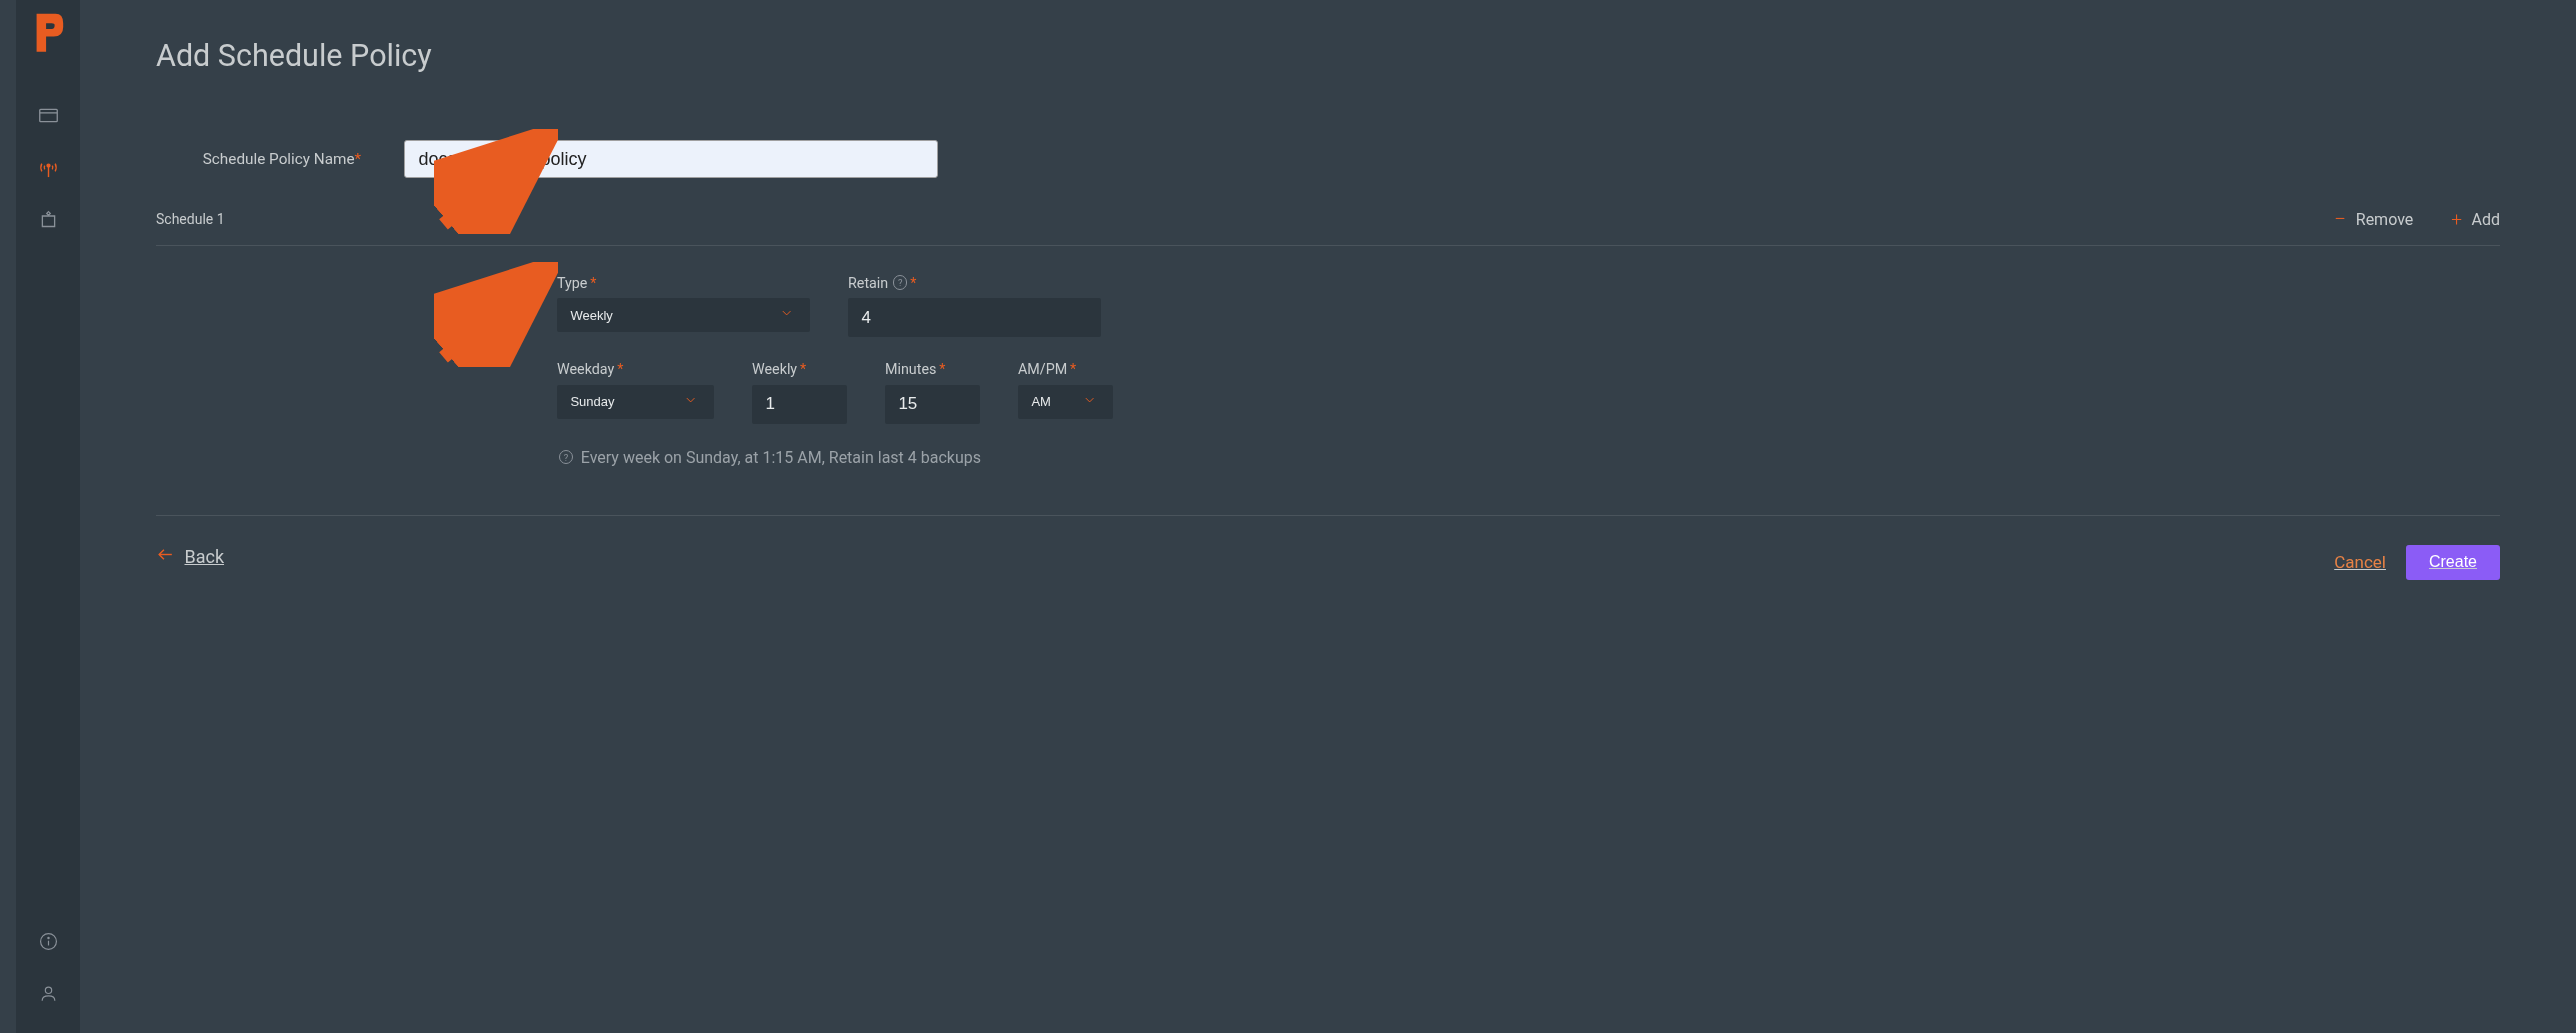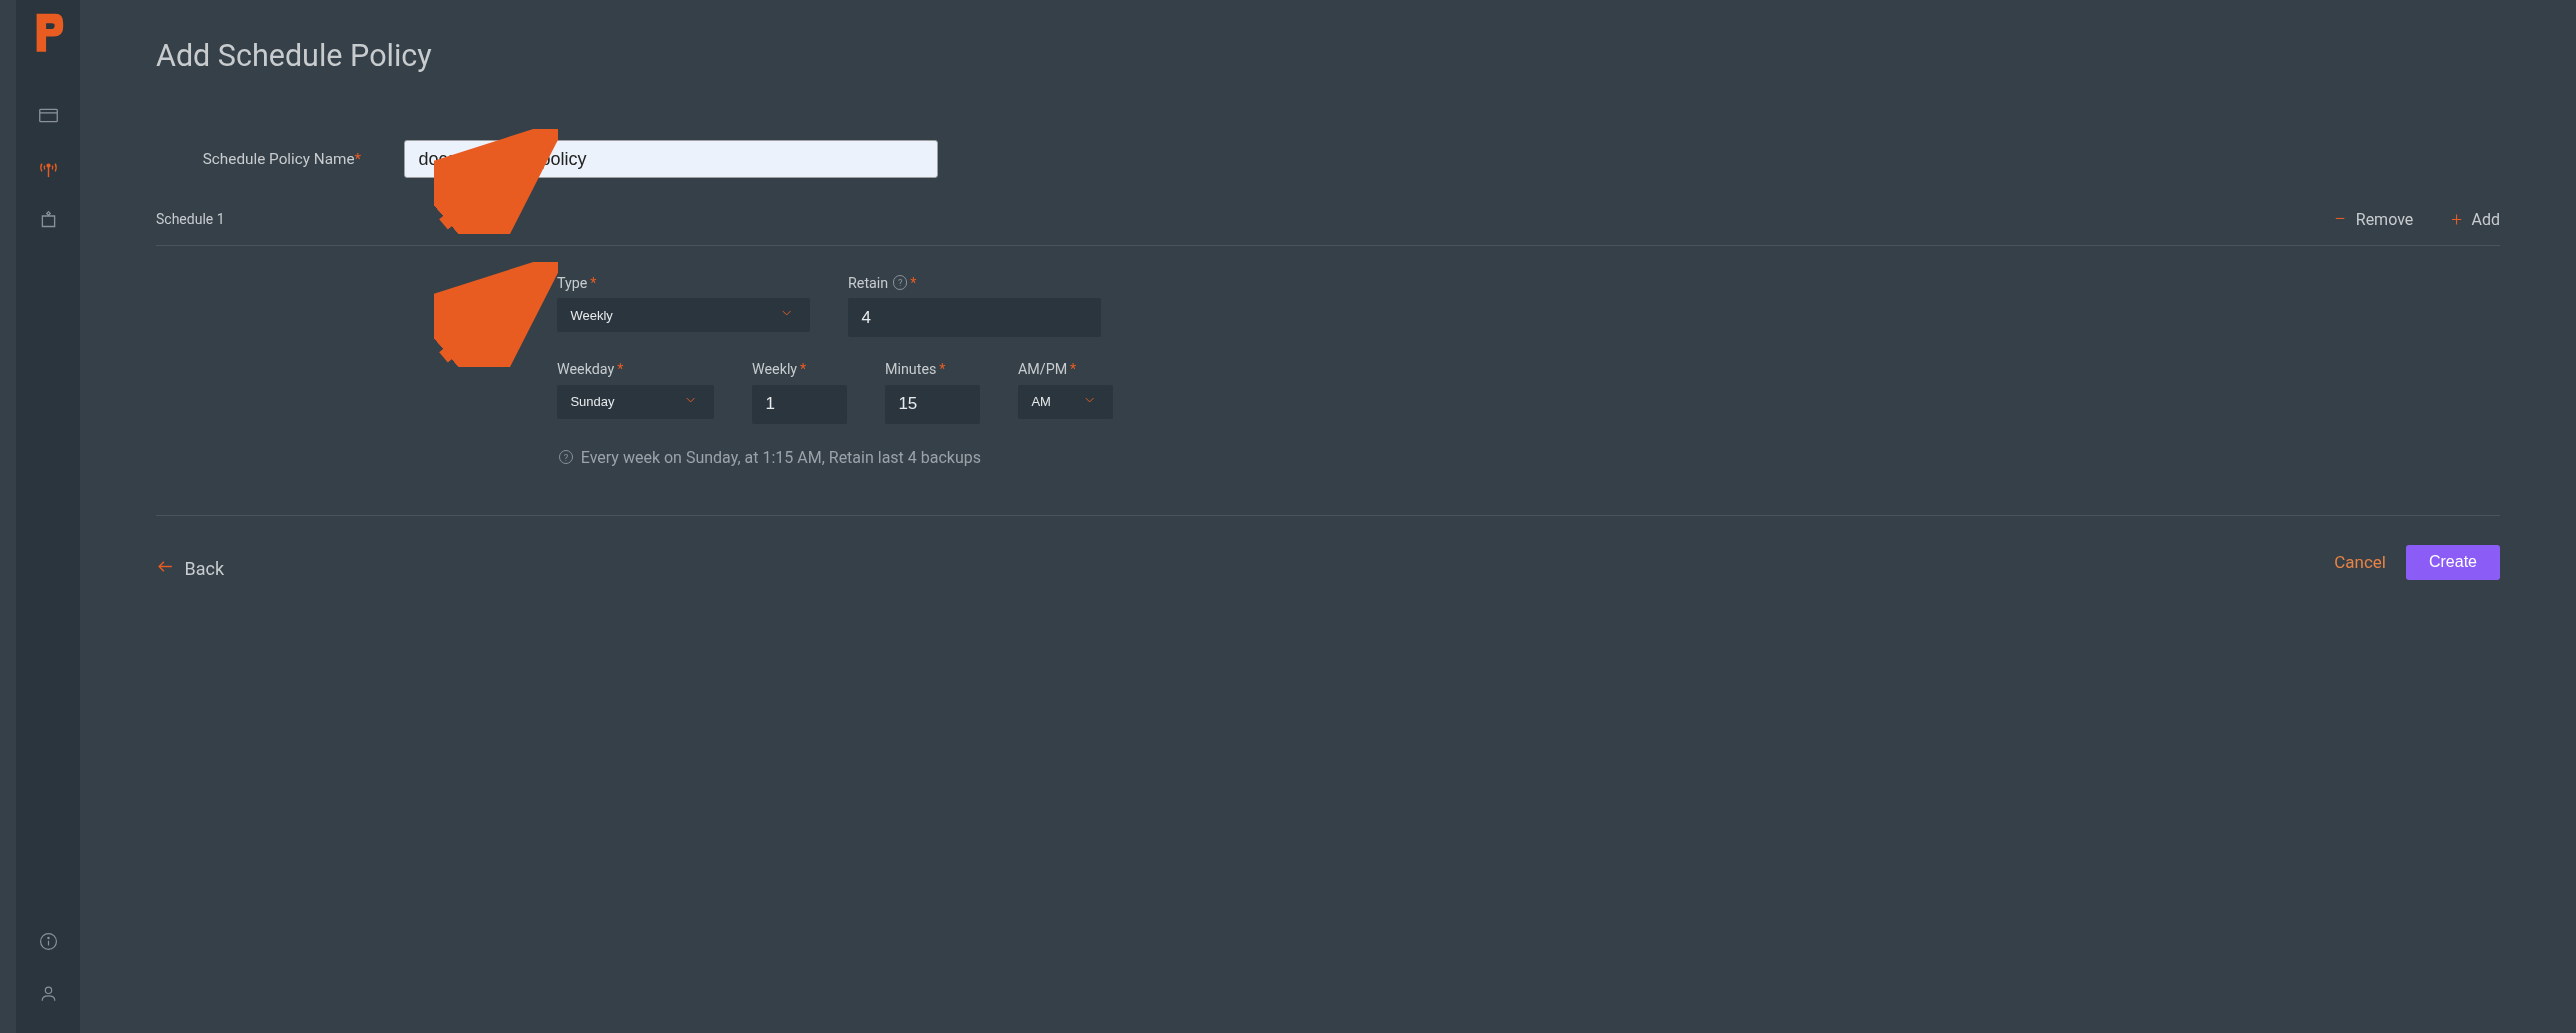--- a/index.html
+++ b/index.html
@@ -197,22 +197,23 @@
       color: #9ba2a8;
       margin-top: 9.5px;
     }
     .divider {
       border: none;
       border-top: 1px solid #4a545c;
       margin: 48px 0 29px 0;
     }
     .footer-row {
       display: flex;
-      align-items: flex-end;
+      align-items: flex-start;
       justify-content: space-between;
+      text-decoration: underline;
     }
     .back-link {
       display: flex;
       align-items: center;
       gap: 9.5px;
       color: #c8ccce;
       font-size: 18px;
       cursor: pointer;
     }
     .back-arrow {

